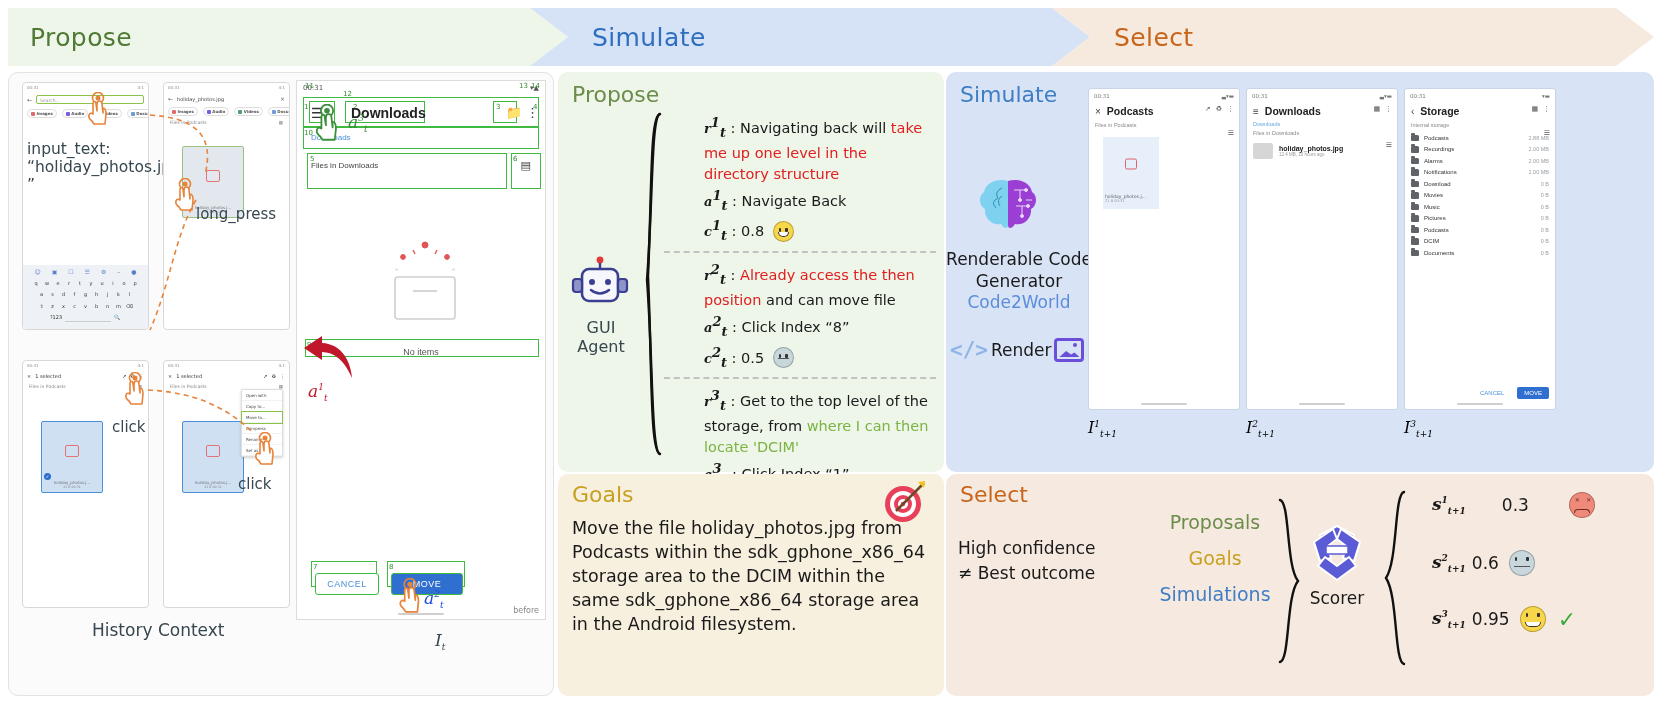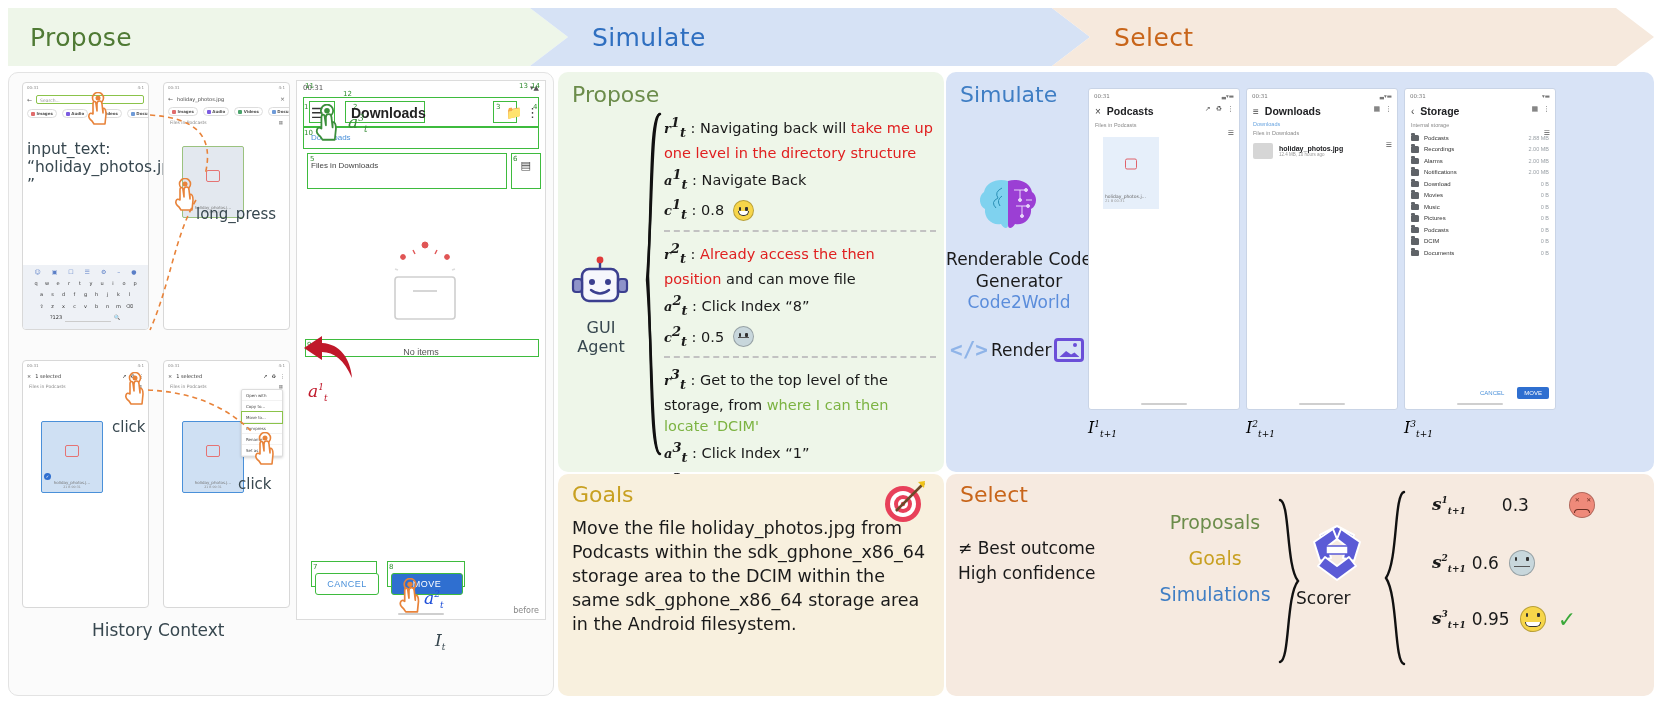--- a/index.html
+++ b/index.html
@@ -138,21 +138,21 @@
   .math { font-family:"DejaVu Serif", serif; font-style:italic; }
   .mlabel { position:absolute; font-size:17px; }
 
   
   .robot { position:absolute; left:570px; top:255px; width:60px; height:60px; }
   .robot-label { position:absolute; left:566px; top:318px; width:70px; text-align:center;
      font-size:16px; color:#37474f; line-height:19px; }
   .brace-svg { position:absolute; }
 
   .prop-list { position:absolute; left:664px; top:112px; width:272px; }
-  .prop-item { margin-bottom:4px; }
+  .prop-item { margin-bottom:4px;margin-left:40px; }
   .prop-line { font-size:14.5px; line-height:21px; color:#1a1a1a; }
   .red { color:#e02020; }
   .green { color:#7cb342; }
   .sym { font-family:"DejaVu Serif", serif; font-style:italic; font-weight:bold; font-size:13px; }
   sup, sub { font-size:9px; }
   .dashline { border-top:2px dashed #c2c2c2; margin:5px 0 6px; }
 
   .face { display:inline-block; width:21px; height:21px; border-radius:50%; vertical-align:-6px;
      position:relative; border:1px solid rgba(0,0,0,.25); margin-left:4px; }
   .face-happy { background:#f7d64a; }
@@ -227,21 +227,21 @@
   .sim-cap { position:absolute; top:418px; width:152px; text-align:left; font-size:16px; }
   #sim-cap-1 { left:1088px; } #sim-cap-2 { left:1246px; } #sim-cap-3 { left:1404px; }
 
   
   #sel-note { position:absolute; left:958px; top:536px; width:190px; font-size:17px;
      line-height:25px; color:#1a1a1a; }
   #sel-words { position:absolute; left:1150px; top:504px; width:130px; text-align:center; }
   #sel-words div { font-size:19px; line-height:36px; }
   .w-prop { color:#6b8c4a; } .w-goal { color:#c8a021; } .w-sim { color:#3f7ec4; }
   .scorer-icon { position:absolute; left:1306px; top:522px; width:62px; height:62px; }
-  #scorer-label { position:absolute; left:1296px; top:588px; width:82px; 
+  #scorer-label { position:absolute; left:1296px; top:588px; width:82px; text-align:center;
      font-size:17px; color:#1a1a1a; }
   .score-row { position:absolute; left:1432px; font-size:17px; color:#1a1a1a;
      display:flex; align-items:center; gap:6px; }
   #score-1 { top:492px;gap:36px; } #score-2 { top:550px; } #score-3 { top:606px; }
   .check { color:#3aa83a; font-size:22px; font-weight:bold; margin-left:6px; }
 </style>
 </head>
 <body>
 
 <div class="stage">
@@ -821,22 +821,22 @@
     </div>
     <div class="sp-home"></div>
   </div>
   <div class="sim-cap math" id="sim-cap-3">I<sup>3</sup><sub>t+1</sub></div>
 
   <div class="panel" id="panel-select">
     <div class="panel-title">Select</div>
   </div>
 
   <div id="sel-note">
+    <div>High confidence</div>
     <div>≠ Best outcome</div>
-    <div>High confidence</div>
   </div>
 
   <div id="sel-words">
     <div class="w-prop">Proposals</div>
     <div class="w-goal">Goals</div>
     <div class="w-sim">Simulations</div>
   </div>
 
   <svg class="brace-svg" style="left:1276px; top:496px; width:26px; height:170px;" viewBox="0 0 26 170">
     <path d="M4 4 C14 6, 10 70, 22 85 C10 100, 14 164, 4 166" fill="none" stroke="#111" stroke-width="2.4" stroke-linecap="round"></path>

